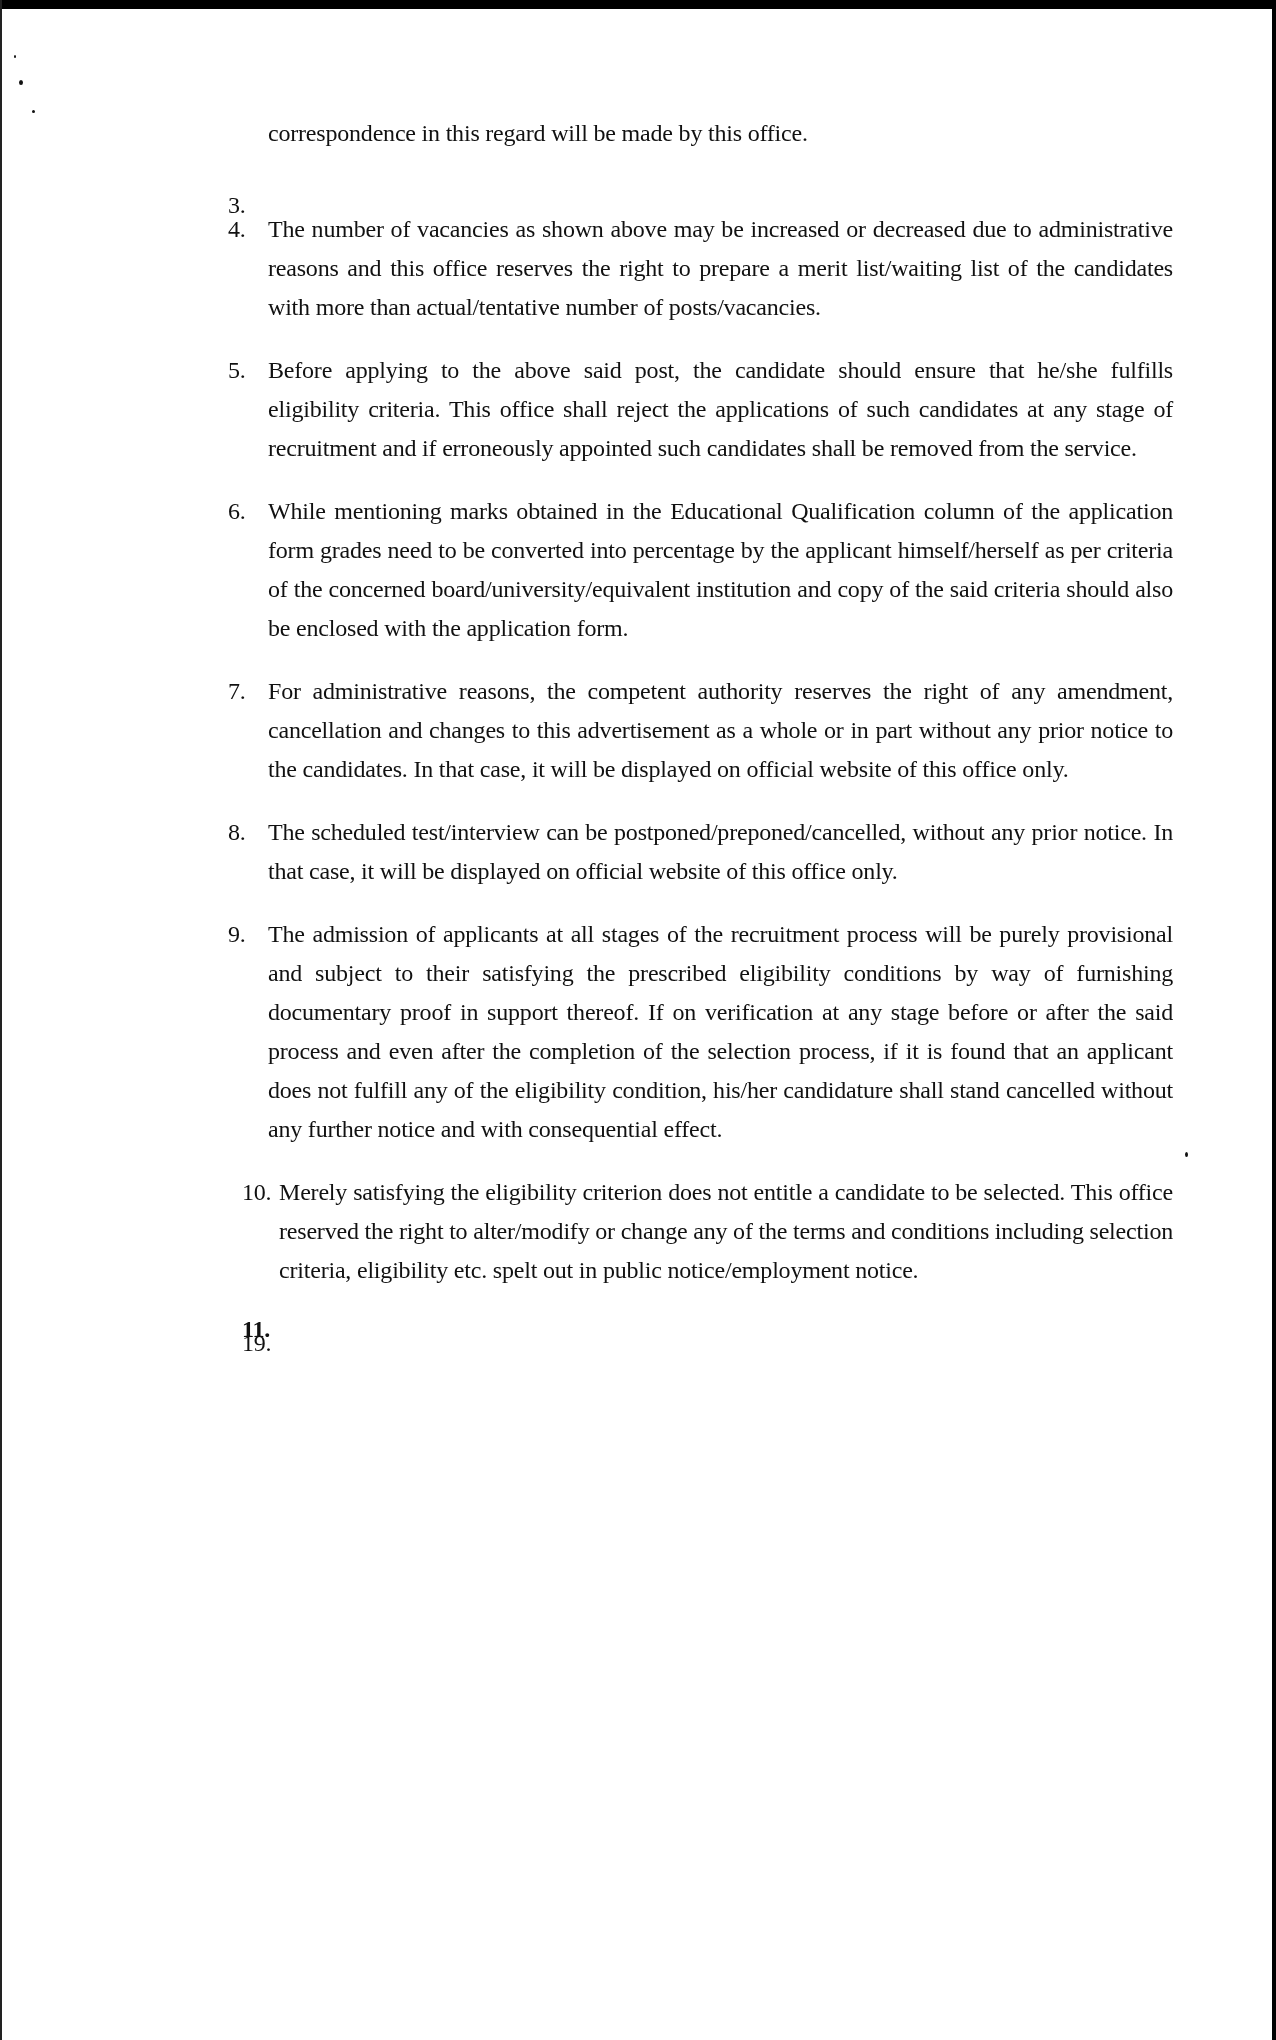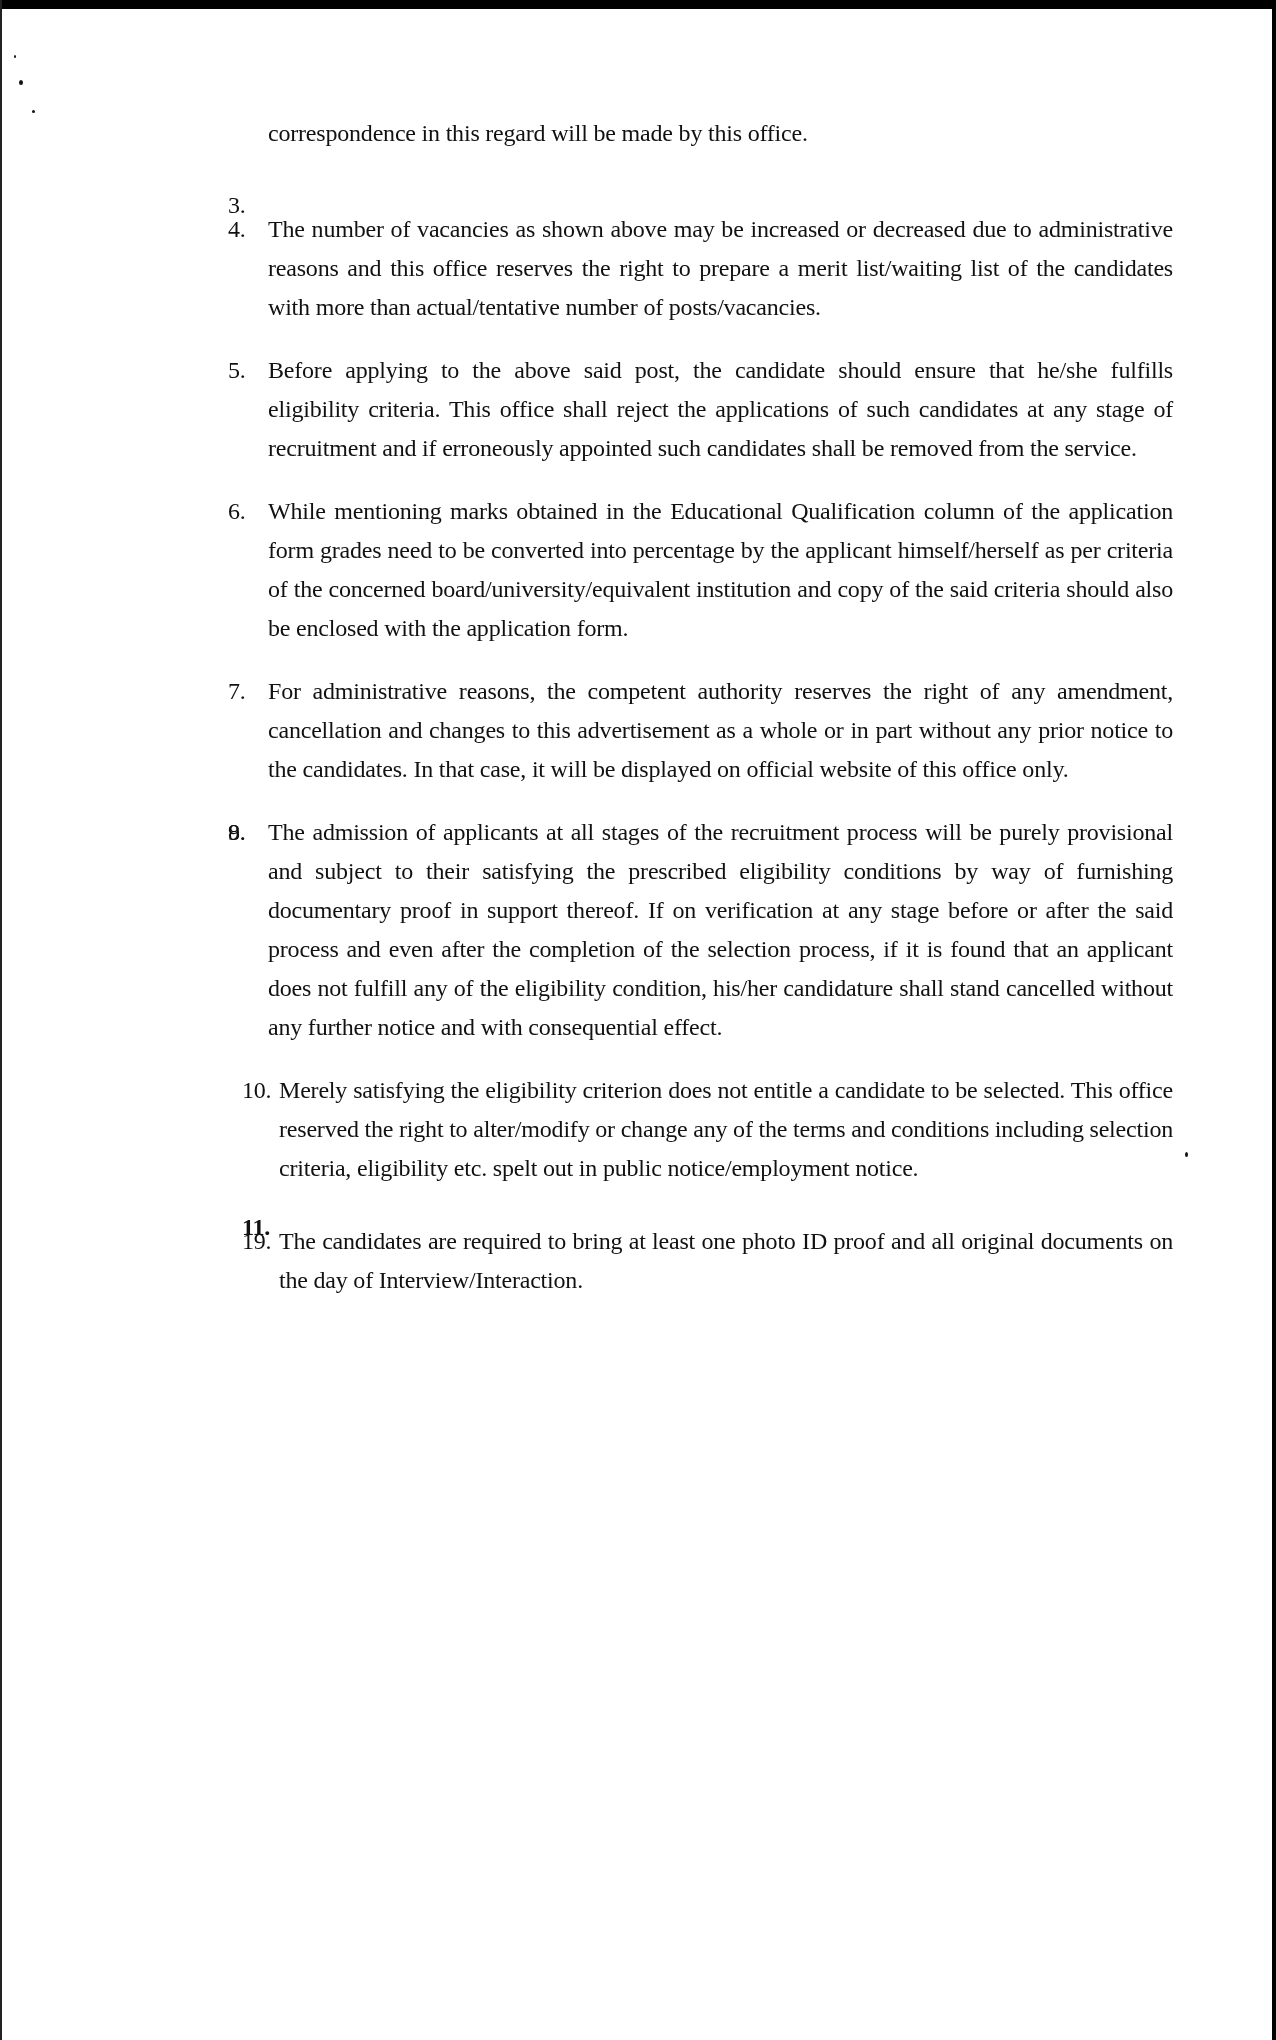--- a/index.html
+++ b/index.html
@@ -109,30 +109,30 @@
     <li class="item" style="margin-bottom:24px;">
       <span class="num">6.</span>
       <span>While mentioning marks obtained in the Educational Qualification column of the application form grades need to be converted into percentage by the applicant himself/herself as per criteria of the concerned board/university/equivalent institution and copy of the said criteria should also be enclosed with the application form.</span>
     </li>
     <li class="item" style="margin-bottom:24px;">
       <span class="num">7.</span>
       <span>For administrative reasons, the competent authority reserves the right of any amendment, cancellation and changes to this advertisement as a whole or in part without any prior notice to the candidates. In that case, it will be displayed on official website of this office only.</span>
     </li>
     <li class="item" style="margin-bottom:24px;">
       <span class="num">8.</span>
+      <span>The scheduled test/interview can be postponed/preponed/cancelled, without any prior notice. In that case, it will be displayed on official website of this office only.</span>
     </li>
     <li class="item" style="margin-bottom:24px;">
       <span class="num">9.</span>
       <span>The admission of applicants at all stages of the recruitment process will be purely provisional and subject to their satisfying the prescribed eligibility conditions by way of furnishing documentary proof in support thereof. If on verification at any stage before or after the said process and even after the completion of the selection process, if it is found that an applicant does not fulfill any of the eligibility condition, his/her candidature shall stand cancelled without any further notice and with consequential effect.</span>
     </li>
     <li class="item wide" style="margin-bottom:20px;">
       <span class="num">10.</span>
       <span>Merely satisfying the eligibility criterion does not entitle a candidate to be selected. This office reserved the right to alter/modify or change any of the terms and conditions including selection criteria, eligibility etc. spelt out in public notice/employment notice.</span>
     </li>
     <li class="item wide" style="margin-bottom:34px;font-weight:bold;">
       <span class="num">11.</span>
     </li>
     <li class="item wide">
       <span class="num">19.</span>
-      <span>The candidates are required to bring at least one photo ID proof and all original documents on the day of Interview/Interaction.</span>
     </li>
   </ol>
 </div>
 
 </body></html>

